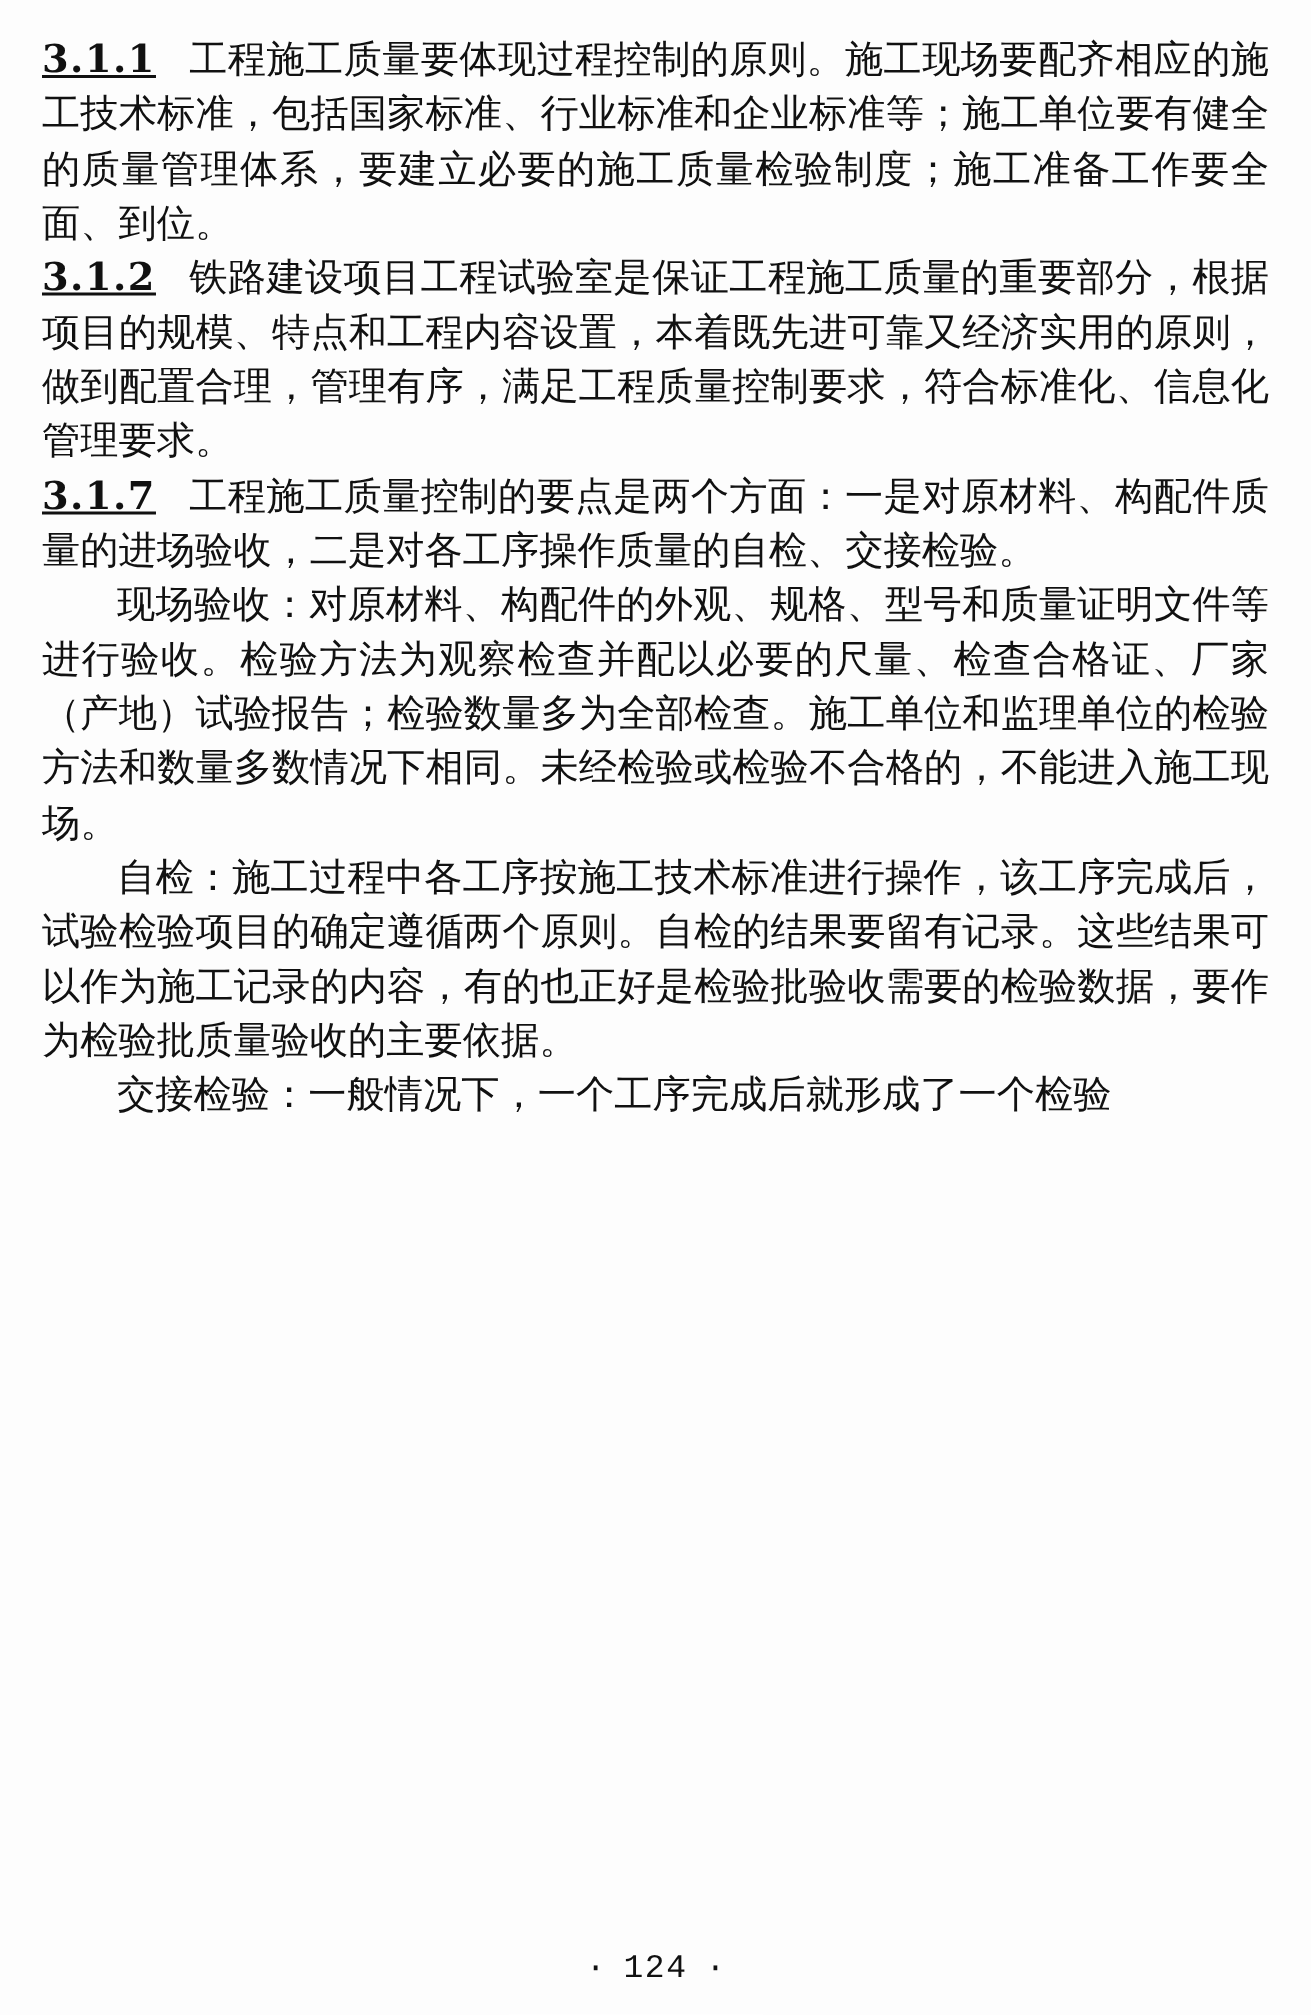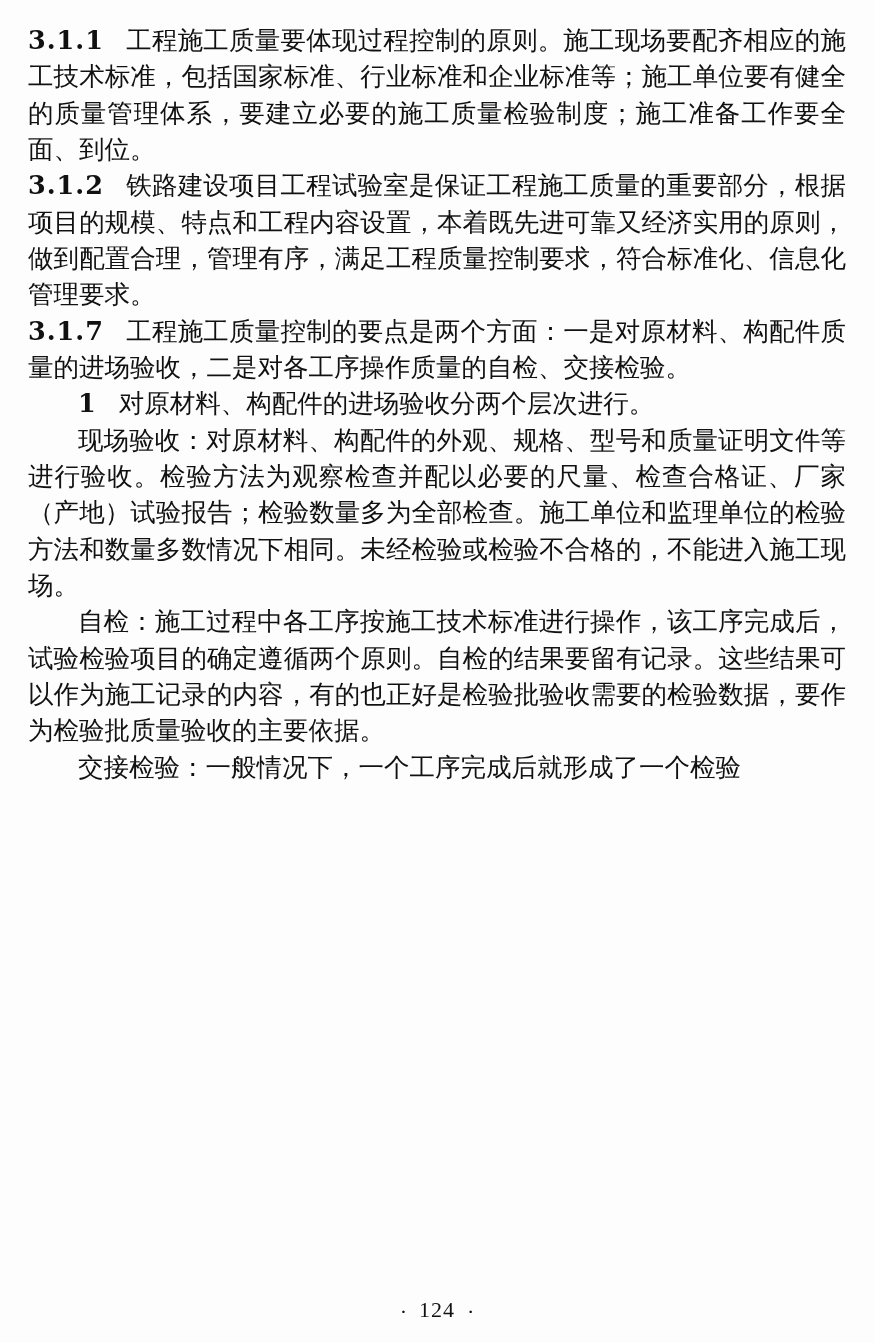--- a/index.html
+++ b/index.html
@@ -36,20 +36,21 @@
     text-align: justify;
     text-justify: inter-ideograph;
     letter-spacing: 0px;
     word-break: break-all;
     color: #111111;
   }
   .num {
     font-weight: bold;
     font-family: "DejaVu Serif", "Liberation Serif", serif;
     letter-spacing: 1px;
+    text-decoration: underline;
   }
   .gap-after-num {
     display: inline-block;
     width: 22px;
   }
   .indent1 {
     text-indent: 0;
   }
   .indent-item {
     text-indent: 50px;
@@ -61,21 +62,21 @@
     font-weight: bold;
   }
   .footer {
     position: absolute;
     left: 0;
     bottom: 18px;
     width: 874px;
     text-align: center;
     font-size: 22px;
     color: #111111;
-    font-family: Liberation Serif, serif;
+    font-family: Liberation Mono, monospace;
   }
   .footer .dot {
     display: inline-block;
     margin: 0 12px;
     vertical-align: middle;
   }
   .pg {
     letter-spacing: 1px;
   }
 </style>
@@ -84,21 +85,20 @@
 
 <div class="page">
   <div class="content">
 
     <p class="para indent1"><span class="num">3.1.1</span><span class="gap-after-num"></span><span>工程施工质量要体现过程控制的原则。施工现场要配齐相应的施工技术标准，包括国家标准、行业标准和企业标准等；施工单位要有健全的质量管理体系，要建立必要的施工质量检验制度；施工准备工作要全面、到位。</span></p>
 
     <p class="para indent1"><span class="num">3.1.2</span><span class="gap-after-num"></span><span>铁路建设项目工程试验室是保证工程施工质量的重要部分，根据项目的规模、特点和工程内容设置，本着既先进可靠又经济实用的原则，做到配置合理，管理有序，满足工程质量控制要求，符合标准化、信息化管理要求。</span></p>
 
     <p class="para indent1"><span class="num">3.1.7</span><span class="gap-after-num"></span><span>工程施工质量控制的要点是两个方面：一是对原材料、构配件质量的进场验收，二是对各工序操作质量的自检、交接检验。</span></p>
 
-    <p class="para indent-item"><span class="num bold-item">1</span><span class="gap-after-num"></span><span>对原材料、构配件的进场验收分两个层次进行。</span></p>
 
     <p class="para indent-sub"><span>现场验收：对原材料、构配件的外观、规格、型号和质量证明文件等进行验收。检验方法为观察检查并配以必要的尺量、检查合格证、厂家（产地）试验报告；检验数量多为全部检查。施工单位和监理单位的检验方法和数量多数情况下相同。未经检验或检验不合格的，不能进入施工现场。</span></p>
 
 
 
     <p class="para indent-sub"><span>自检：施工过程中各工序按施工技术标准进行操作，该工序完成后，试验检验项目的确定遵循两个原则。自检的结果要留有记录。这些结果可以作为施工记录的内容，有的也正好是检验批验收需要的检验数据，要作为检验批质量验收的主要依据。</span></p>
 
     <p class="para indent-sub"><span>交接检验：一般情况下，一个工序完成后就形成了一个检验</span></p>
 
   </div>

